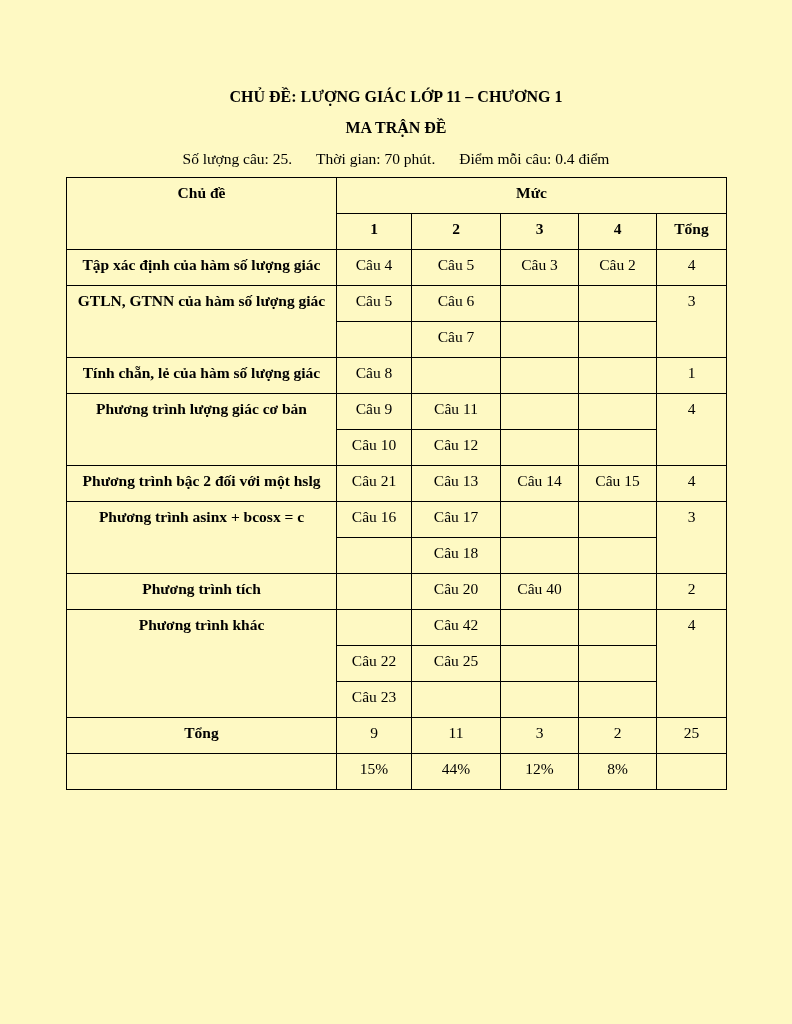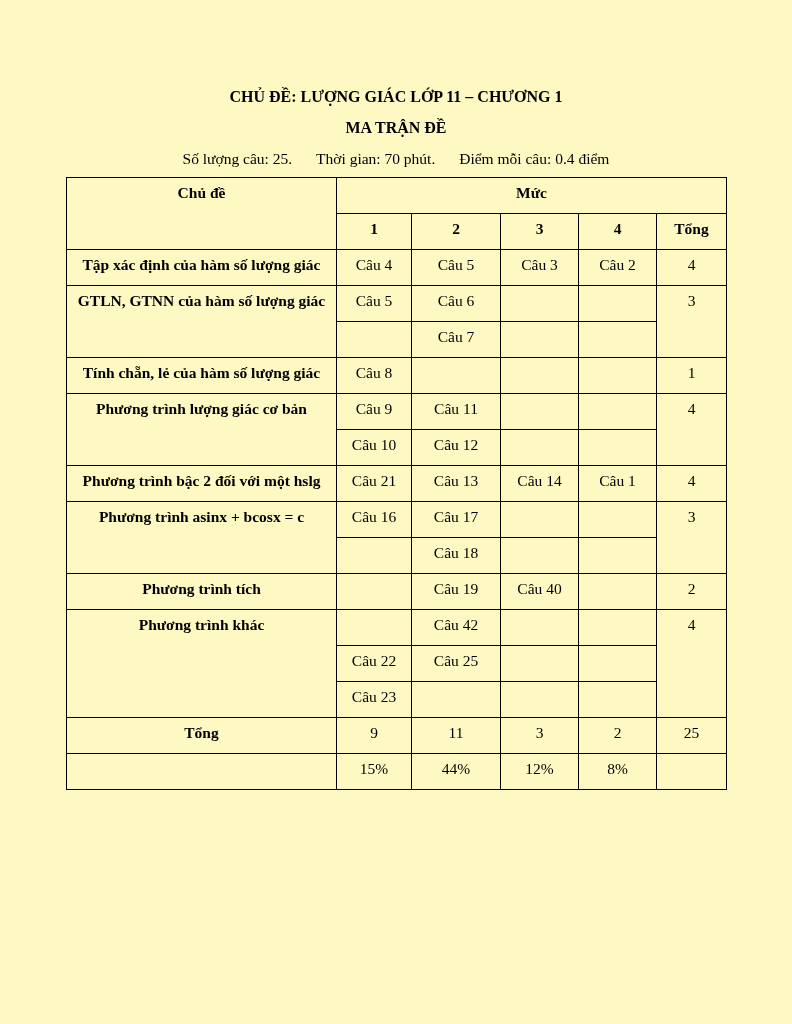--- a/index.html
+++ b/index.html
@@ -134,21 +134,21 @@
       <td class="c">Câu 12</td>
       <td class="c"></td>
       <td class="c"></td>
     </tr>
 
     <tr>
       <td class="topic">Phương trình bậc 2 đối với một hslg</td>
       <td class="c">Câu 21</td>
       <td class="c">Câu 13</td>
       <td class="c">Câu 14</td>
-      <td class="c">Câu 1</td>
+      <td class="c">Câu 15</td>
       <td class="c">4</td>
     </tr>
 
     <tr>
       <td class="topic" rowspan="2">Phương trình asinx + bcosx = c</td>
       <td class="c">Câu 16</td>
       <td class="c">Câu 17</td>
       <td class="c"></td>
       <td class="c"></td>
       <td class="c" rowspan="2">3</td>
@@ -156,21 +156,21 @@
     <tr>
       <td class="c"></td>
       <td class="c">Câu 18</td>
       <td class="c"></td>
       <td class="c"></td>
     </tr>
 
     <tr>
       <td class="topic">Phương trình tích</td>
       <td class="c"></td>
-      <td class="c">Câu 19</td>
+      <td class="c">Câu 20</td>
       <td class="c">Câu 40</td>
       <td class="c"></td>
       <td class="c">2</td>
     </tr>
 
     <tr>
       <td class="topic" rowspan="3">Phương trình khác</td>
       <td class="c"></td>
       <td class="c">Câu 42</td>
       <td class="c"></td>

